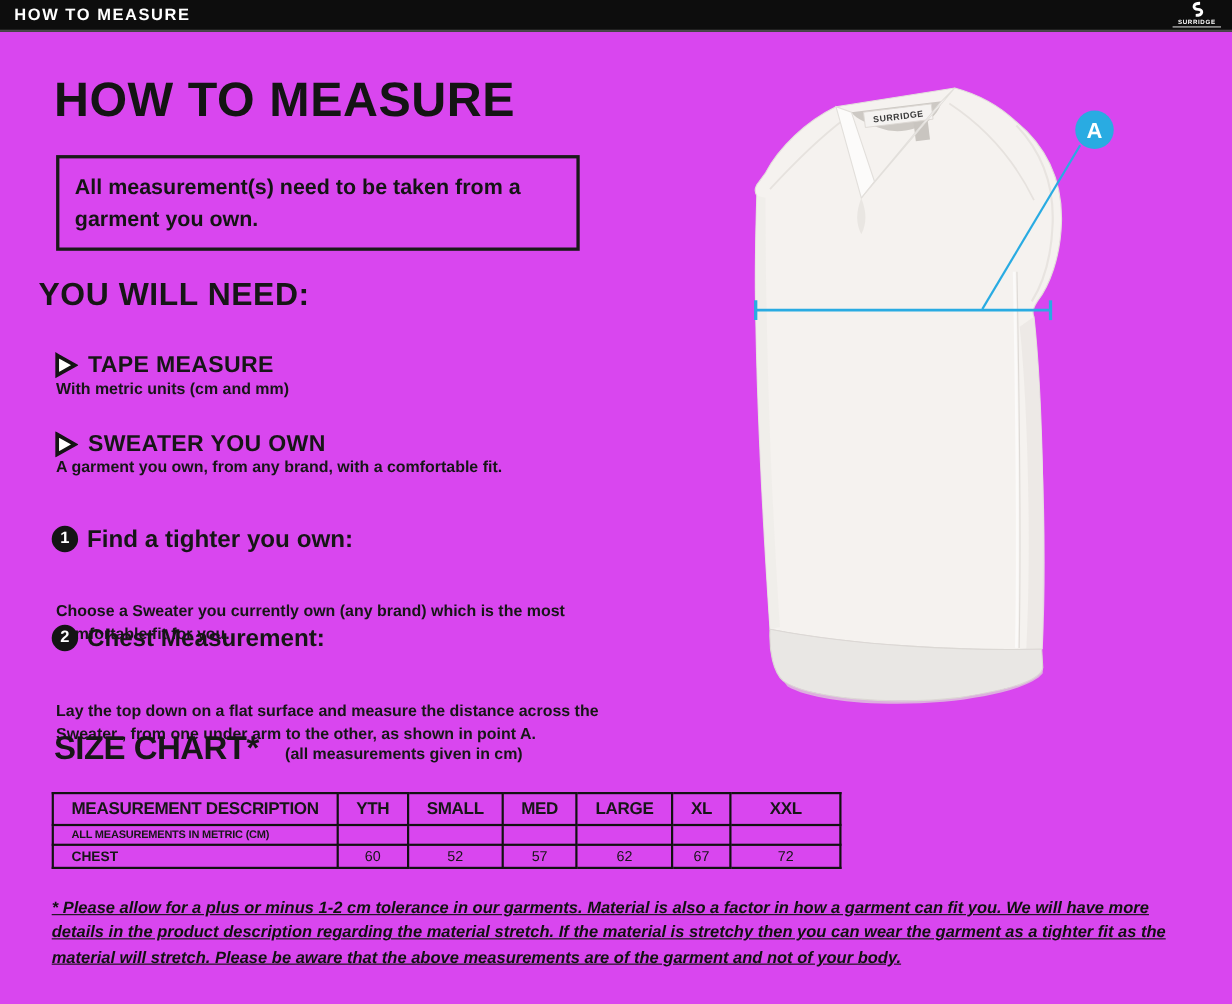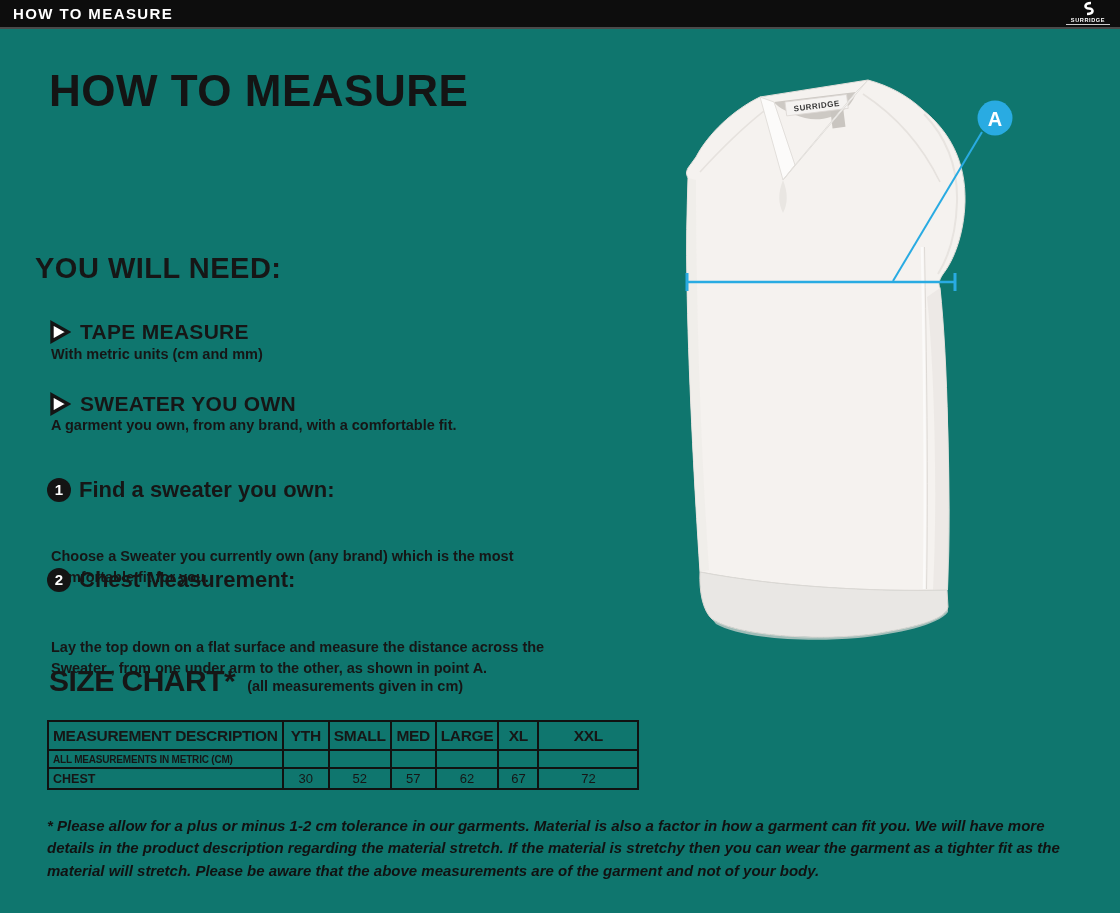--- a/index.html
+++ b/index.html
@@ -1,16 +1,16 @@
 <!DOCTYPE html>
 <html><head>
 <meta charset="utf-8">
 <style>
   html,body{margin:0;padding:0;background:#fff;}
-  .page{position:relative;width:1120px;height:913px;background:#0f766e;overflow:hidden;
+  .page{position:relative;width:1120px;height:913px;background:#d946ef;overflow:hidden;
         font-family:"Liberation Sans",sans-serif;color:#161616;}
 
   
   .topbar{position:absolute;left:0;top:0;width:1120px;height:27px;background:#0d0d0d;
           border-bottom:2px solid #4a4a4a;}
   .topbar-title{position:absolute;left:13px;top:0;line-height:27px;color:#ffffff;
           font-size:15px;font-weight:bold;letter-spacing:1.4px;}
   .brand{position:absolute;right:8px;top:0;width:50px;height:27px;text-align:center;}
   .brand svg{display:block;}
 
@@ -25,33 +25,33 @@
   .need-desc{position:absolute;left:51px;font-size:14.5px;font-weight:bold;}
   .tri{position:absolute;left:49px;width:22px;height:24px;}
 
   .step-badge{position:absolute;left:47px;width:24px;height:24px;border-radius:50%;background:#141414;
               color:#fff;font-size:15px;font-weight:bold;text-align:center;line-height:24px;}
   .step-title{position:absolute;left:79px;font-size:22px;font-weight:bold;}
   .step-desc{position:absolute;left:51px;width:540px;font-size:14.5px;font-weight:bold;line-height:21px;margin-top:40px;}
 
   .sc-row{position:absolute;left:49px;top:664px;display:flex;align-items:flex-end;}
   .sc-head{font-size:30px;font-weight:bold;letter-spacing:-.5px;}
-  .sc-sub{font-size:14.5px;font-weight:bold;margin-left:12px;padding-bottom:4px;}
+  .sc-sub{font-size:14.5px;font-weight:bold;margin-left:24px;padding-bottom:4px;}
 
   
   .size-table{position:absolute;left:47px;top:720px;border-collapse:collapse;table-layout:fixed;}
-  .size-table td,.size-table th{border:2px solid #111;padding:0 4px;overflow:hidden;white-space:nowrap;}
+  .size-table td,.size-table th{border:2px solid #111;padding:0 16px;overflow:hidden;white-space:nowrap;}
   .size-table th{font-size:15.5px;font-weight:bold;letter-spacing:-.3px;height:27px;text-align:center;}
   .size-table th.first{text-align:left;}
   .size-table tr.metric td{font-size:10px;font-weight:bold;height:16px;letter-spacing:-.2px;}
   .size-table tr.vals td{font-size:13px;height:19px;text-align:center;}
   .size-table tr.vals td.first{text-align:left;font-size:12.5px;font-weight:bold;}
 
   .footnote{position:absolute;left:47px;top:815px;width:1038px;font-size:15px;font-weight:bold;
-            font-style:italic;line-height:22.4px;color:#111;}
+            font-style:italic;line-height:22.4px;color:#111;text-decoration:underline;}
 
   
   .garment{position:absolute;left:628px;top:62px;width:392px;height:590px;}
 </style>
 </head>
 <body>
 
 <div class="page">
 
   <div class="topbar">
@@ -60,20 +60,23 @@
       <svg width="50" height="27" viewBox="0 0 50 27">
         <path d="M29 3 C 22 3, 22 8.5, 27 8.5 C 32 8.5, 32 14, 25 14" fill="none" stroke="#ffffff" stroke-width="2.6"></path>
         <text x="26" y="22" font-size="5.6" font-weight="bold" letter-spacing="0.6" fill="#ffffff" text-anchor="middle">SURRIDGE</text>
         <line x1="4" y1="24.5" x2="48" y2="24.5" stroke="#ffffff" stroke-width="0.8"></line>
       </svg>
     </div>
   </div>
 
   <div class="h1">HOW TO MEASURE</div>
 
+  <div class="note-box">
+    <div class="txt">All measurement(s) need to be taken from a garment you own.</div>
+  </div>
 
   <div class="h2">YOU WILL NEED:</div>
 
   <div>
     <svg class="tri" style="top:320px" viewBox="0 0 22 24">
       <polygon points="3,3 19,12 3,21" fill="#ffffff" stroke="#141414" stroke-width="3.4" stroke-linejoin="miter"></polygon>
     </svg>
     <div class="need-title" style="left:80px;top:320px">TAPE MEASURE</div>
     <div class="need-desc" style="top:346px">With metric units (cm and mm)</div>
   </div>
@@ -81,21 +84,21 @@
   <div>
     <svg class="tri" style="top:392px" viewBox="0 0 22 24">
       <polygon points="3,3 19,12 3,21" fill="#ffffff" stroke="#141414" stroke-width="3.4" stroke-linejoin="miter"></polygon>
     </svg>
     <div class="need-title" style="left:80px;top:392px">SWEATER YOU OWN</div>
     <div class="need-desc" style="top:417px">A garment you own, from any brand, with a comfortable fit.</div>
   </div>
 
   <div>
     <div class="step-badge" style="top:478px">1</div>
-    <div class="step-title" style="top:477px">Find a sweater you own:</div>
+    <div class="step-title" style="top:477px">Find a tighter you own:</div>
     <div class="step-desc" style="top:506px">Choose a Sweater you currently own (any brand) which is the most comfortable fit for you.</div>
   </div>
 
   <div>
     <div class="step-badge" style="top:568px">2</div>
     <div class="step-title" style="top:567px">Chest Measurement:</div>
     <div class="step-desc" style="top:597px">Lay the top down on a flat surface and measure the distance across the Sweater , from one under arm to the other, as shown in point A.</div>
   </div>
 
   <div class="sc-row">
@@ -127,21 +130,21 @@
       <td class="first">ALL MEASUREMENTS IN METRIC (CM)</td>
       <td></td>
       <td></td>
       <td></td>
       <td></td>
       <td></td>
       <td></td>
     </tr>
     <tr class="vals">
       <td class="first">CHEST</td>
-      <td>30</td>
+      <td>60</td>
       <td>52</td>
       <td>57</td>
       <td>62</td>
       <td>67</td>
       <td>72</td>
     </tr>
   </tbody>
     </table>
 
   <div class="footnote">* Please allow for a plus or minus 1-2 cm tolerance in our garments. Material is also a factor in how a garment can fit you. We will have more details in the product description regarding the material stretch.  If the material is stretchy then you can wear the garment as a tighter fit as the material will stretch.  Please be aware that the above measurements are of the garment and not of your body.</div>

